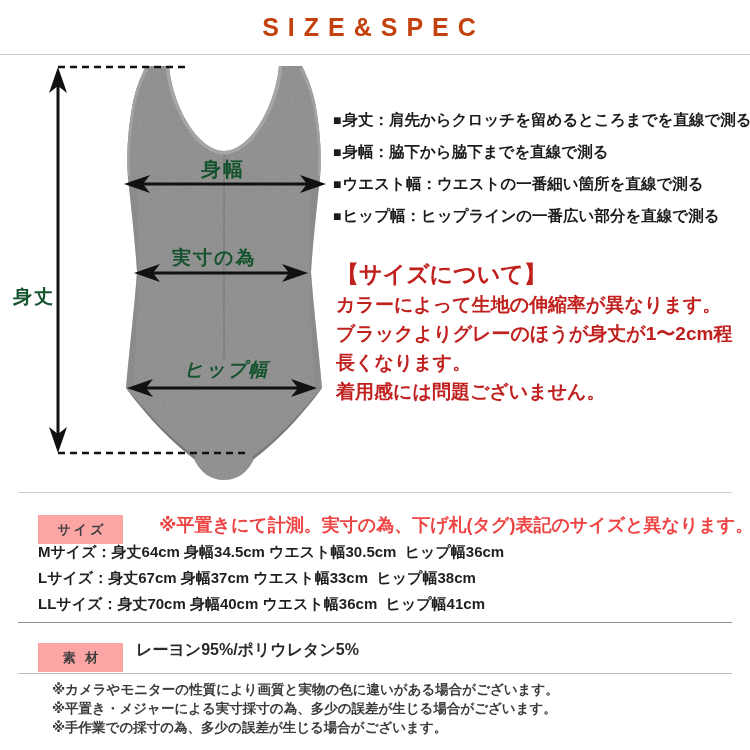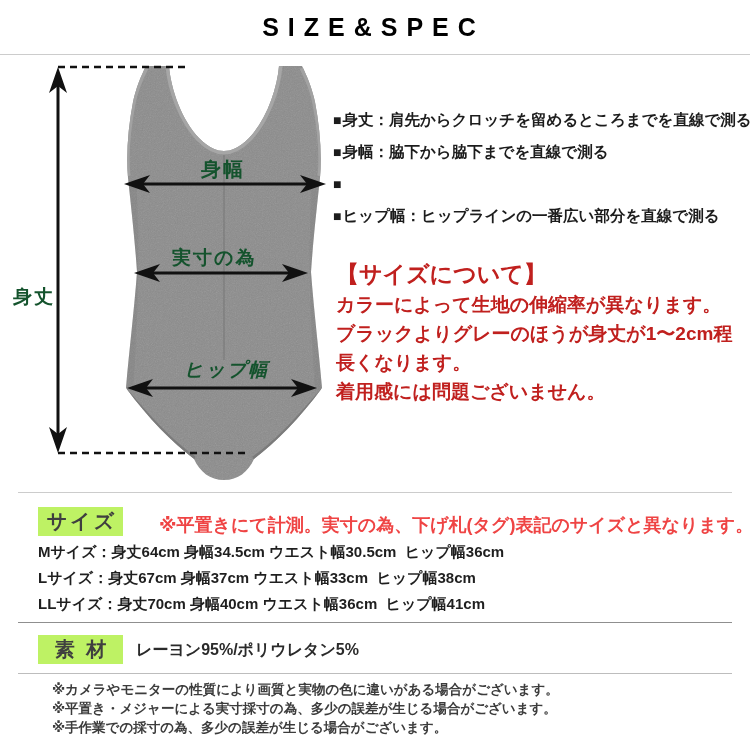--- a/index.html
+++ b/index.html
@@ -4,21 +4,21 @@
 <style>
   * { margin:0; padding:0; box-sizing:border-box; }
   html,body { background:#fff; }
   .page {
     position:relative; width:750px; height:750px; background:#ffffff;
     font-family:"Liberation Sans","DejaVu Sans",sans-serif; color:#222;
     overflow:hidden;
   }
   .title {
     position:absolute; top:13px; left:0; width:738px; text-align:center;
-    font-size:25px; font-weight:700; letter-spacing:9px; text-indent:9px; color:#000000;
+    font-size:25px; font-weight:700; letter-spacing:9px; text-indent:9px; color:#c2410c;
   }
   .rule { position:absolute; height:0; border-top:1px solid #cccccc; }
   .rule-top   { top:54px;  left:0;    width:750px; }
   .rule-size  { top:492px; left:18px; width:714px; }
   .rule-mat   { top:622px; left:18px; width:714px; border-top-color:#8f8f8f; }
   .rule-notes { top:673px; left:18px; width:714px; border-top-color:#bdbdbd; }
 
   .figure-svg { position:absolute; left:0; top:60px; width:360px; height:430px; }
 
   .m-label { position:absolute; color:#14532d; font-weight:600; white-space:nowrap; }
@@ -30,23 +30,23 @@
   .guide-list { position:absolute; left:333px; top:110px; width:416px; }
   .guide-item { display:flex; align-items:flex-start; height:32px; line-height:20px;
                 font-size:15.5px; color:#1c1c1c; font-weight:600; white-space:nowrap; }
   .guide-item .bullet { margin-right:1px; font-size:14px; line-height:20px; }
 
   .size-about { position:absolute; left:336px; top:259px; width:412px; }
   .size-about .heading { font-size:23px; font-weight:700; line-height:31px; }
   .size-about .line    { font-size:19px; font-weight:600; line-height:29px; }
 
   .label-box {
-    position:absolute; left:38px; width:85px; height:29px; background:#bef264;
+    position:absolute; left:38px; width:85px; height:29px; background:#fca5a5;
     display:flex; align-items:center; justify-content:center;
-    font-size:20px; font-weight:700; letter-spacing:3px; text-indent:3px; color:#3f3f3f;
+    font-size:13px; font-weight:700; letter-spacing:3px; text-indent:3px; color:#3f3f3f;margin-top:8px;
   }
   .box-size { top:507px; }
   .box-mat  { top:635px; }
   .size-note { position:absolute; left:134px; top:513px; font-size:18px; color:#ef4444; font-weight:600; white-space:nowrap;margin-left:25px; }
   .size-rows { position:absolute; left:38px; top:539px; font-size:15px; color:#1f1f1f; font-weight:600; }
   .size-row  { line-height:26px; white-space:pre; }
   .mat-value { position:absolute; left:136px; top:640px; font-size:16px; color:#2a2a2a; font-weight:600; white-space:nowrap; }
 
   .footer-notes { position:absolute; left:52px; top:680px; }
   .footer-note  { font-size:13.5px; line-height:19px; color:#3c3c3c; font-weight:600; white-space:nowrap; }
@@ -121,20 +121,21 @@
     <div class="guide-item">
       <span class="bullet">■</span>
       <span>身丈：肩先からクロッチを留めるところまでを直線で測る</span>
     </div>
     <div class="guide-item">
       <span class="bullet">■</span>
       <span>身幅：脇下から脇下までを直線で測る</span>
     </div>
     <div class="guide-item">
       <span class="bullet">■</span>
+      <span>ウエスト幅：ウエストの一番細い箇所を直線で測る</span>
     </div>
     <div class="guide-item">
       <span class="bullet">■</span>
       <span>ヒップ幅：ヒップラインの一番広い部分を直線で測る</span>
     </div>
   </div>
 
   <div class="size-about" style="color:#c0201e;">
     <div class="heading">【サイズについて】</div>
     <div class="line">カラーによって生地の伸縮率が異なります。</div>

